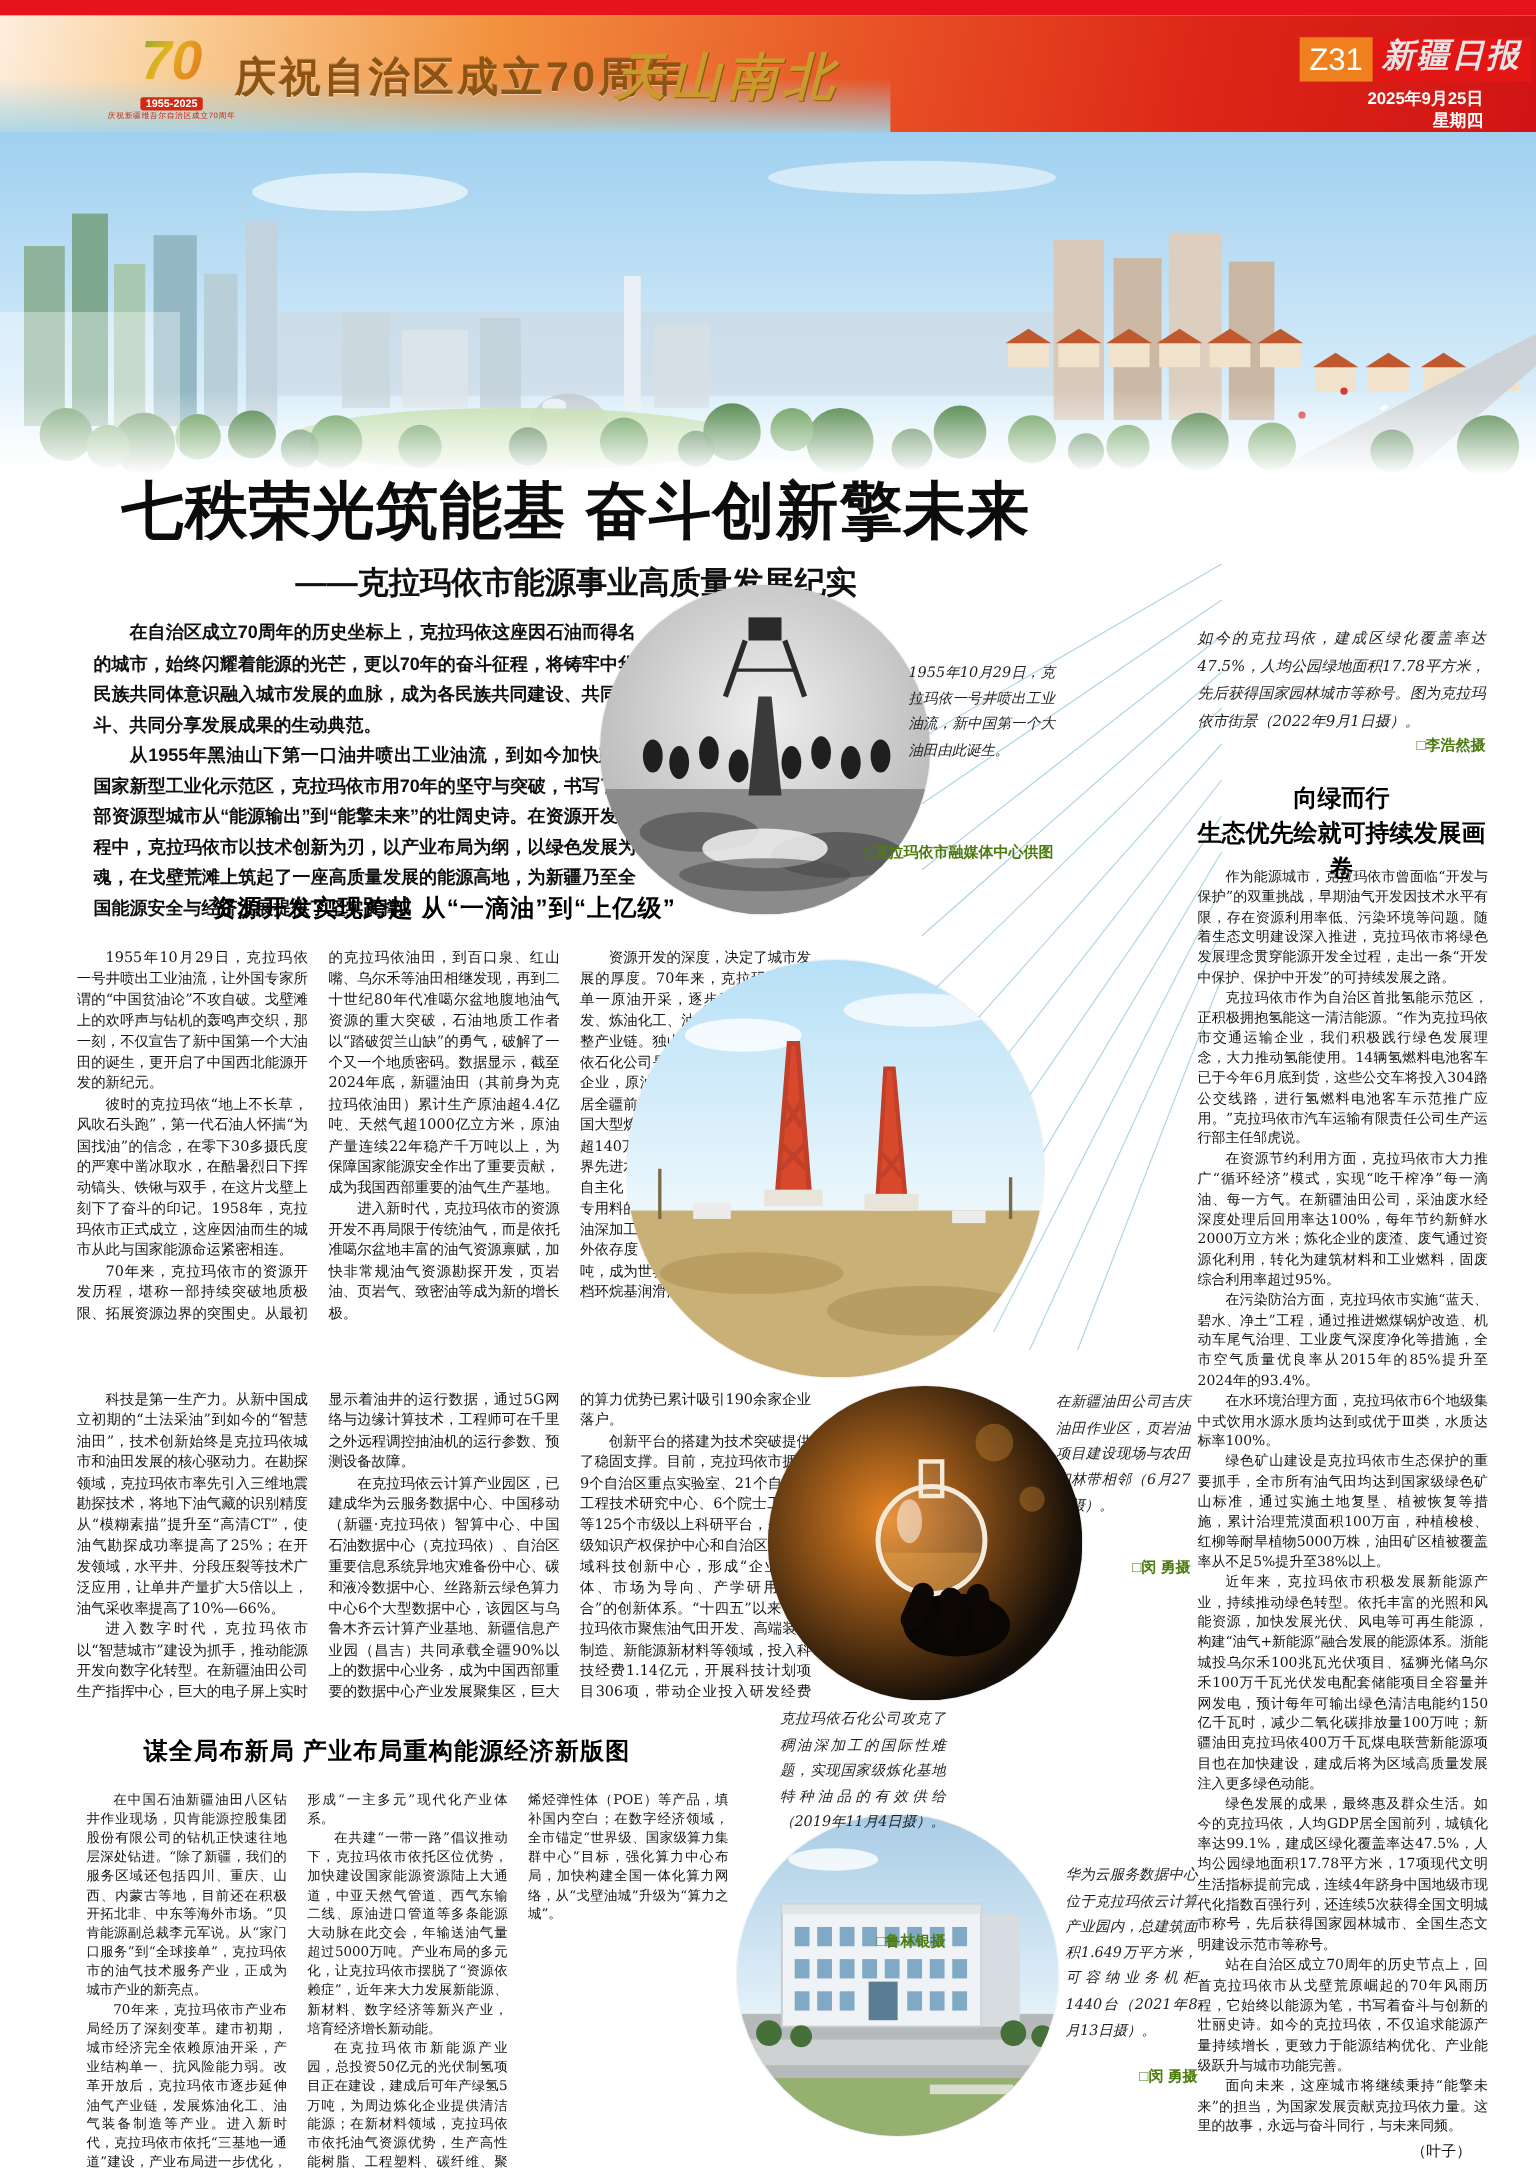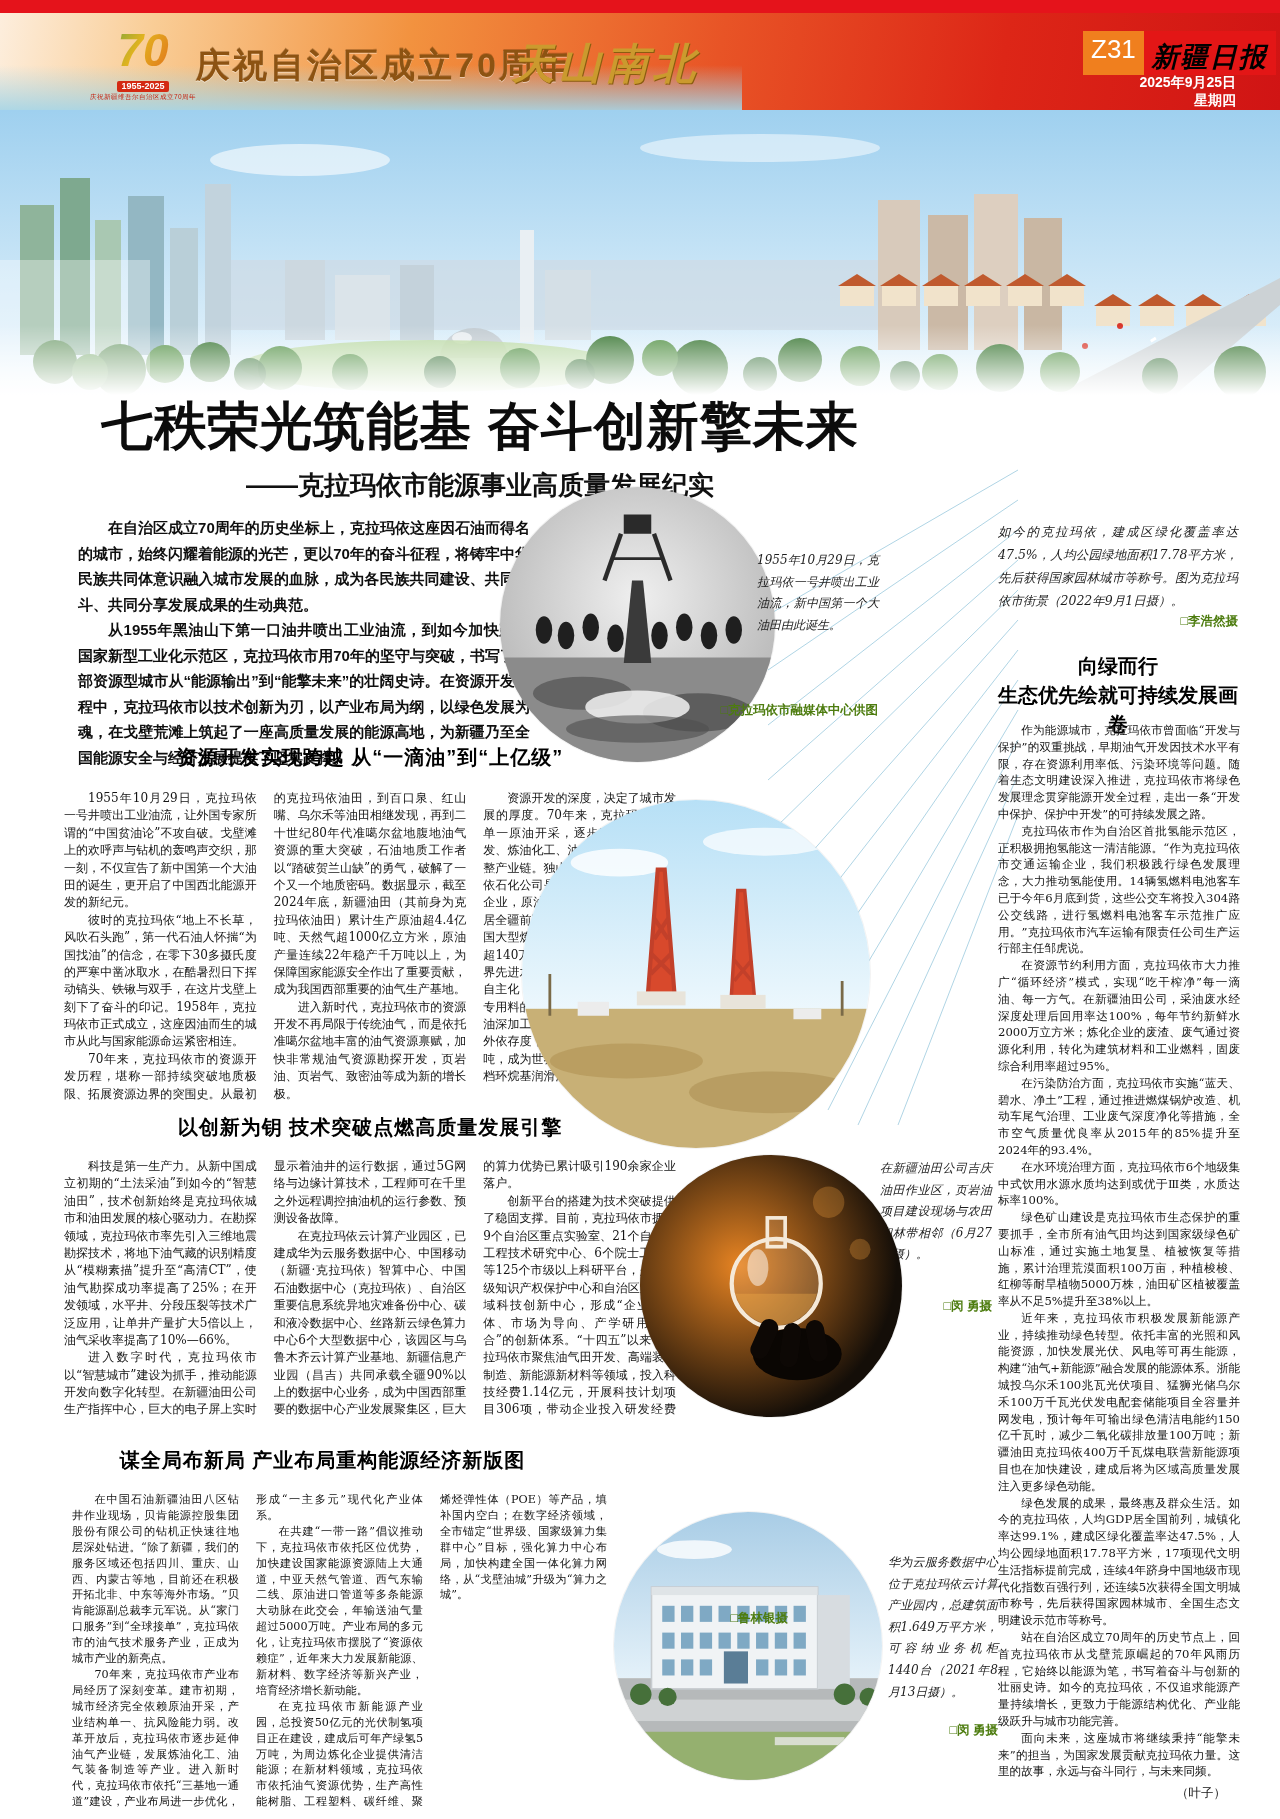--- a/index.html
+++ b/index.html
@@ -14,22 +14,22 @@
   .logo-num{font:italic 900 46px/1 "Liberation Sans",sans-serif;
             background:linear-gradient(120deg,#2e9e4f 0%,#e3b31f 45%,#e04a1a 100%);
             -webkit-background-clip:text;background-clip:text;color:transparent;}
   .logo-years{font:700 9px/1 "Liberation Sans",sans-serif;color:#ffffff;background:#d42a12;padding:1px 4px;border-radius:2px;display:inline-block;text-align:right;}
   .logo-sub{font:400 6.5px/1.3 "Liberation Sans",sans-serif;color:#c52512;letter-spacing:.5px;}
   .slogan{font:900 34px/1 "Liberation Sans",sans-serif;color:#8d5312;letter-spacing:3px;
           text-shadow:0 1px 0 rgba(255,255,255,.45),0 -1px 0 rgba(90,45,0,.35);}
   .tianshan{font:700 42px/1 "DejaVu Serif",serif;font-style:italic;color:#cb9a2e;letter-spacing:5px;
             text-shadow:1px 1px 0 #8a5d10;}
   .zbadge{background:#f07f1e;color:#fff;font:400 26px/1 "Liberation Sans",sans-serif;padding:5px 8px 6px;}
-  .paperbox{background:#e31616;color:#000000;font:900 27px/1 "DejaVu Serif",serif;font-style:italic;
-            letter-spacing:2px;padding:12px 8px 5px;}
+  .paperbox{background:#e31616;color:#e5e5e5;font:900 27px/1 "DejaVu Serif",serif;font-style:italic;
+            letter-spacing:2px;padding:2px 8px 5px;}
   .dateline{color:#fff;font:700 14px/1.3 "Liberation Sans",sans-serif;text-align:right;}
 
   
   .headline{font:900 52px/1.1 "Liberation Sans",sans-serif;letter-spacing:1px;text-align:center;color:#0c0c0c;}
   .subhead{font:700 26px/1.2 "Liberation Sans",sans-serif;text-align:center;color:#101010;margin-top:15px;}
 
   
   .intro p{font:700 15px/1.7 "Liberation Sans",sans-serif;text-align:justify;text-indent:2em;margin:0;color:#0f0f0f;}
 
   
@@ -281,21 +281,20 @@
       <rect x="57" y="56" width="13" height="4" fill="#e8e4da"></rect>
       <rect x="16" y="58" width="9" height="4" fill="#ececec"></rect>
       <rect x="78" y="60" width="8" height="3" fill="#ececec"></rect>
       <line x1="8" y1="62" x2="8" y2="50" stroke="#7a6a48" stroke-width=".8"></line>
       <line x1="92" y1="62" x2="92" y2="52" stroke="#7a6a48" stroke-width=".8"></line>
     </svg>
   </div>
   <div class="abs cap" style="left:880px;top:1158px;width:112px;">在新疆油田公司吉庆油田作业区，页岩油项目建设现场与农田和林带相邻（6月27日摄）。</div>
   <div class="abs credit" style="left:880px;top:1298px;width:112px;">□闵 勇摄</div>
 
-  <div class="abs sec-title" style="left:64px;top:1115px;width:612px;">以创新为钥  技术突破点燃高质量发展引擎</div>
   <div class="abs sec-body" style="left:64px;top:1158px;width:612px;height:278px;">
     <p>科技是第一生产力。从新中国成立初期的“土法采油”到如今的“智慧油田”，技术创新始终是克拉玛依城市和油田发展的核心驱动力。在勘探领域，克拉玛依市率先引入三维地震勘探技术，将地下油气藏的识别精度从“模糊素描”提升至“高清CT”，使油气勘探成功率提高了25%；在开发领域，水平井、分段压裂等技术广泛应用，让单井产量扩大5倍以上，油气采收率提高了10%—66%。</p>
     <p>进入数字时代，克拉玛依市以“智慧城市”建设为抓手，推动能源开发向数字化转型。在新疆油田公司生产指挥中心，巨大的电子屏上实时显示着油井的运行数据，通过5G网络与边缘计算技术，工程师可在千里之外远程调控抽油机的运行参数、预测设备故障。</p>
     <p>在克拉玛依云计算产业园区，已建成华为云服务数据中心、中国移动（新疆·克拉玛依）智算中心、中国石油数据中心（克拉玛依）、自治区重要信息系统异地灾难备份中心、碳和液冷数据中心、丝路新云绿色算力中心6个大型数据中心，该园区与乌鲁木齐云计算产业基地、新疆信息产业园（昌吉）共同承载全疆90%以上的数据中心业务，成为中国西部重要的数据中心产业发展聚集区，巨大的算力优势已累计吸引190余家企业落户。</p>
     <p>创新平台的搭建为技术突破提供了稳固支撑。目前，克拉玛依市拥有9个自治区重点实验室、21个自治区工程技术研究中心、6个院士工作站等125个市级以上科研平台，是国家级知识产权保护中心和自治区重点区域科技创新中心，形成“企业为主体、市场为导向、产学研用相结合”的创新体系。“十四五”以来，克拉玛依市聚焦油气田开发、高端装备制造、新能源新材料等领域，投入科技经费1.14亿元，开展科技计划项目306项，带动企业投入研发经费4.95亿元，重点解决了产业链主体创新能力不强、缺少核心技术的问题。</p>
   </div>
 
   <div class="abs circle" style="left:640px;top:1155px;width:262px;height:262px;">
     <svg width="262" height="262" viewBox="0 0 100 100">
       <defs>
@@ -312,20 +311,21 @@
       <rect x="48.6" y="24" width="6.8" height="11" fill="rgba(255,240,220,.12)" stroke="#f5e9d8" stroke-width="1.4"></rect>
       <circle cx="52" cy="49" r="17" fill="rgba(255,240,220,.14)" stroke="#f5e9d8" stroke-width="1.6"></circle>
       <path d="M36.5,53 a16,16 0 0 0 31,0 z" fill="#f7b24a" opacity=".35"></path>
       <ellipse cx="45" cy="43" rx="4" ry="7" fill="#ffffff" opacity=".5"></ellipse>
       <ellipse cx="60" cy="76" rx="17" ry="10" fill="#0a0603"></ellipse>
       <rect x="44" y="62" width="7" height="16" rx="3.5" fill="#0d0805" transform="rotate(24 47 70)"></rect>
       <rect x="54" y="64" width="7" height="17" rx="3.5" fill="#0d0805" transform="rotate(8 57 72)"></rect>
       <rect x="64" y="63" width="7" height="16" rx="3.5" fill="#0d0805" transform="rotate(-10 67 71)"></rect>
     </svg>
   </div>
+  <div class="abs cap" style="left:650px;top:1422px;width:138px;z-index:5;">克拉玛依石化公司攻克了稠油深加工的国际性难题，实现国家级炼化基地特种油品的有效供给（2019年11月4日摄）。</div>
   <div class="abs credit" style="left:650px;top:1610px;width:138px;z-index:5;">□鲁林银摄</div>
 
   <div class="abs sec-title" style="left:50px;top:1448px;width:545px;">谋全局布新局  产业布局重构能源经济新版图</div>
   <div class="abs sec-body small" style="left:56px;top:1492px;width:535px;height:322px;margin-left:16px;">
     <p>在中国石油新疆油田八区钻井作业现场，贝肯能源控股集团股份有限公司的钻机正快速往地层深处钻进。“除了新疆，我们的服务区域还包括四川、重庆、山西、内蒙古等地，目前还在积极开拓北非、中东等海外市场。”贝肯能源副总裁李元军说。从“家门口服务”到“全球接单”，克拉玛依市的油气技术服务产业，正成为城市产业的新亮点。</p>
     <p>70年来，克拉玛依市产业布局经历了深刻变革。建市初期，城市经济完全依赖原油开采，产业结构单一、抗风险能力弱。改革开放后，克拉玛依市逐步延伸油气产业链，发展炼油化工、油气装备制造等产业。进入新时代，克拉玛依市依托“三基地一通道”建设，产业布局进一步优化，形成“一主多元”现代化产业体系。</p>
     <p>在共建“一带一路”倡议推动下，克拉玛依市依托区位优势，加快建设国家能源资源陆上大通道，中亚天然气管道、西气东输二线、原油进口管道等多条能源大动脉在此交会，年输送油气量超过5000万吨。产业布局的多元化，让克拉玛依市摆脱了“资源依赖症”，近年来大力发展新能源、新材料、数字经济等新兴产业，培育经济增长新动能。</p>
     <p>在克拉玛依市新能源产业园，总投资50亿元的光伏制氢项目正在建设，建成后可年产绿氢5万吨，为周边炼化企业提供清洁能源；在新材料领域，克拉玛依市依托油气资源优势，生产高性能树脂、工程塑料、碳纤维、聚烯烃弹性体（POE）等产品，填补国内空白；在数字经济领域，全市锚定“世界级、国家级算力集群中心”目标，强化算力中心布局，加快构建全国一体化算力网络，从“戈壁油城”升级为“算力之城”。</p>
 
   </div>

